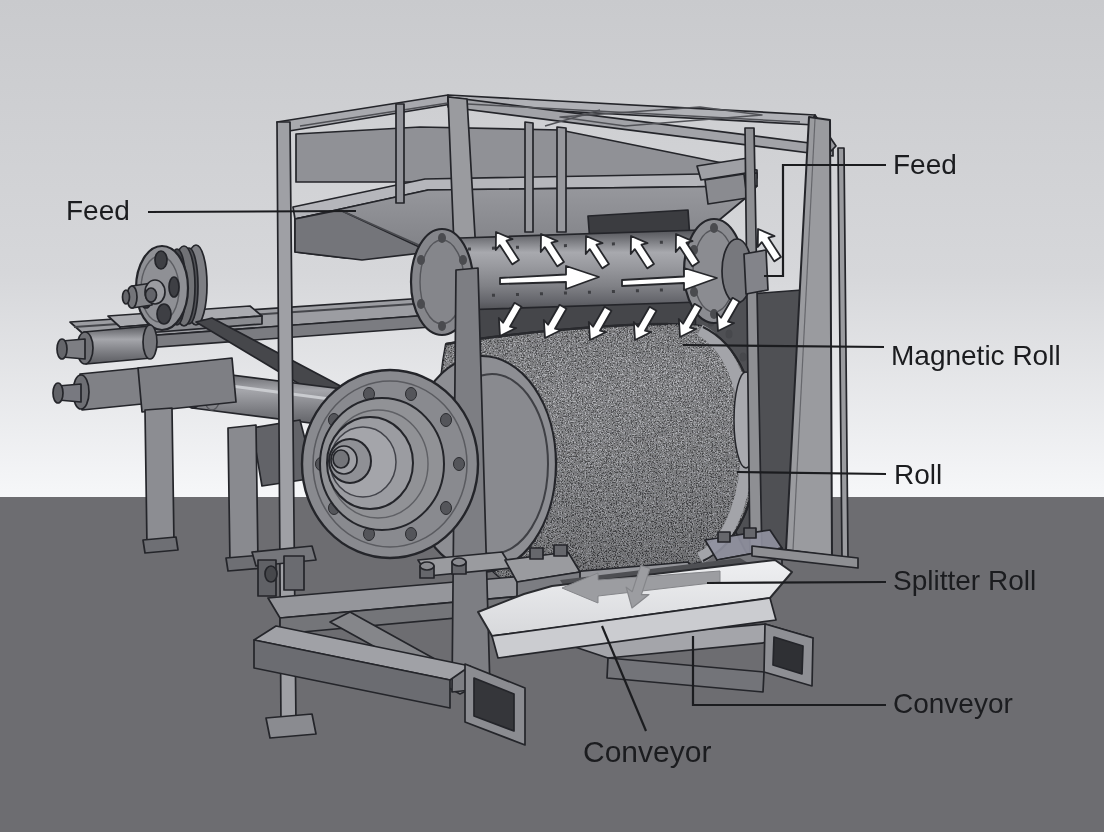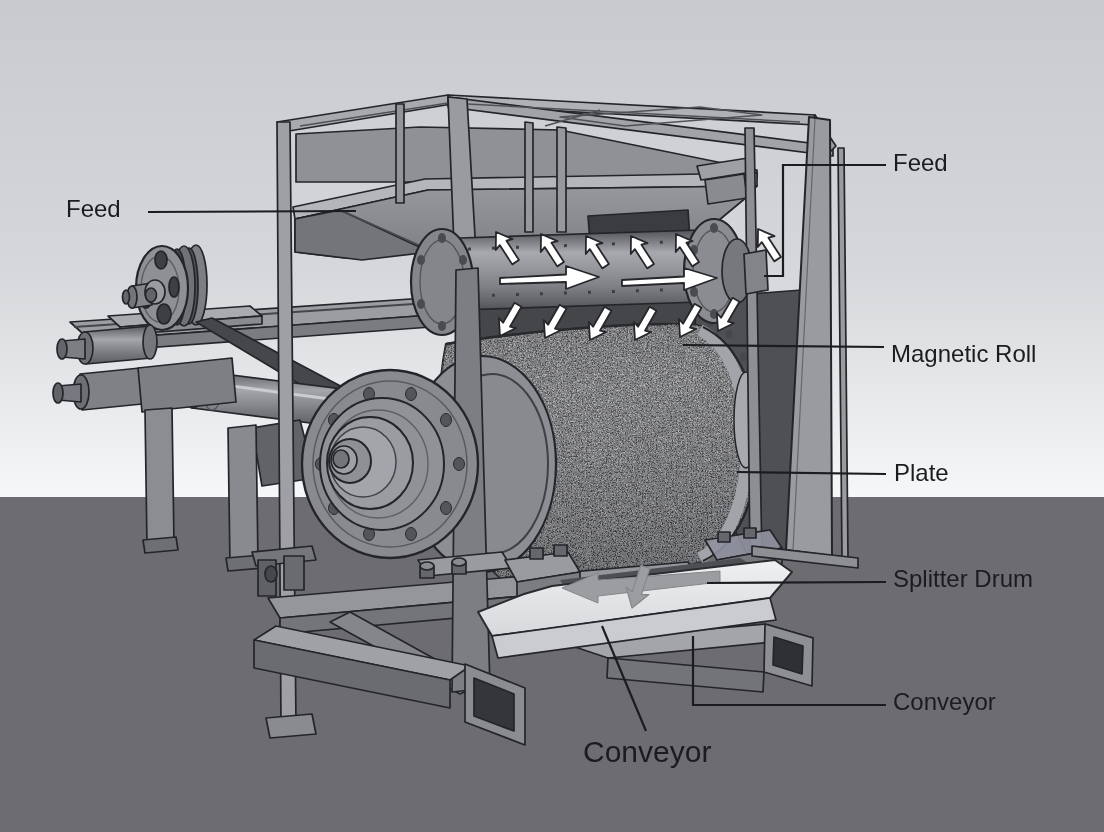--- a/index.html
+++ b/index.html
@@ -3,21 +3,21 @@
 <meta charset="utf-8">
 <style>
   html,body{margin:0;padding:0;background:#333;}
   .stage{position:relative;width:1104px;height:832px;overflow:hidden;
          font-family:"Liberation Sans", sans-serif;}
   .sky{position:absolute;left:0;top:0;width:1104px;height:497px;
        background:linear-gradient(180deg,var(--sky-top,#c9cacd) 0%,#d6d7da 55%,var(--sky-horizon,#f6f7f9) 100%);}
   .floor{position:absolute;left:0;top:497px;width:1104px;height:335px;
          background:var(--floor,#6d6d71);}
   svg.layer{position:absolute;left:0;top:0;width:1104px;height:832px;}
-  .label{position:absolute;color:var(--ink,#1b1c1f);font-size:24px;line-height:1.1;white-space:nowrap;}
+  .label{position:absolute;color:var(--ink,#1b1c1f);font-size:28px;line-height:1.1;white-space:nowrap;}
   .lb-feed-left{left:66px;top:196px;}
   .lb-feed-right{left:893px;top:150px;}
   .lb-magroll{left:891px;top:332px;margin-top:9px;}
   .lb-drum{left:894px;top:460px;}
   .lb-splitter{left:893px;top:566px;}
   .lb-conv-r{left:893px;top:689px;}
   .lb-conv-b{left:583px;top:735px;font-size:30px;}
   .ld{fill:none;stroke:var(--ink,#1b1c1f);stroke-width:2.2;}
 </style>
 </head>
@@ -325,17 +325,17 @@
     <polyline class="ld" points="884,347 683,345"></polyline>
     <polyline class="ld" points="886,474 737,472"></polyline>
     <polyline class="ld" points="886,582 707,583"></polyline>
     <polyline class="ld" points="886,705 693,705 693,636"></polyline>
     <polyline class="ld" points="602,626 646,731"></polyline>
   </svg>
 
   <div class="label lb-feed-left">Feed</div>
   <div class="label lb-feed-right">Feed</div>
   <div class="label lb-magroll">Magnetic Roll</div>
-  <div class="label lb-drum">Plate</div>
-  <div class="label lb-splitter">Splitter Drum</div>
+  <div class="label lb-drum">Roll</div>
+  <div class="label lb-splitter">Splitter Roll</div>
   <div class="label lb-conv-r">Conveyor</div>
   <div class="label lb-conv-b">Conveyor</div>
 </div>
 
 </body></html>

